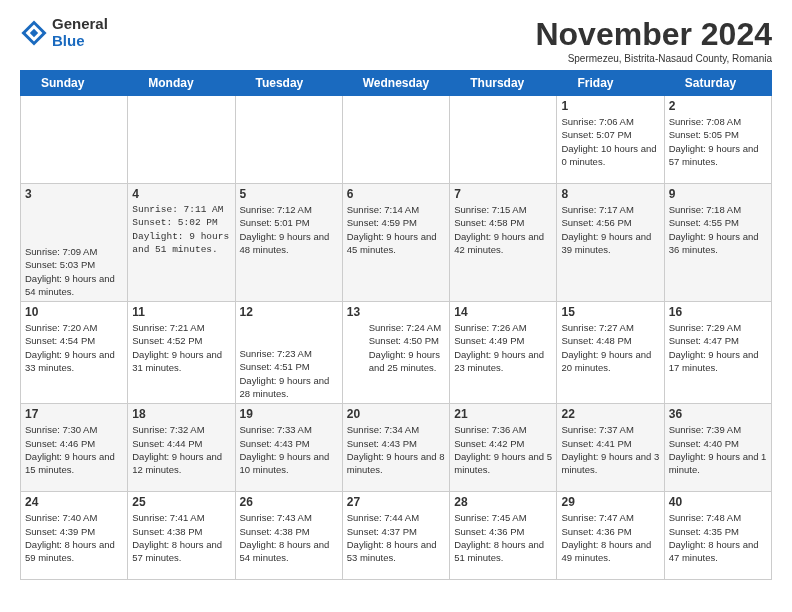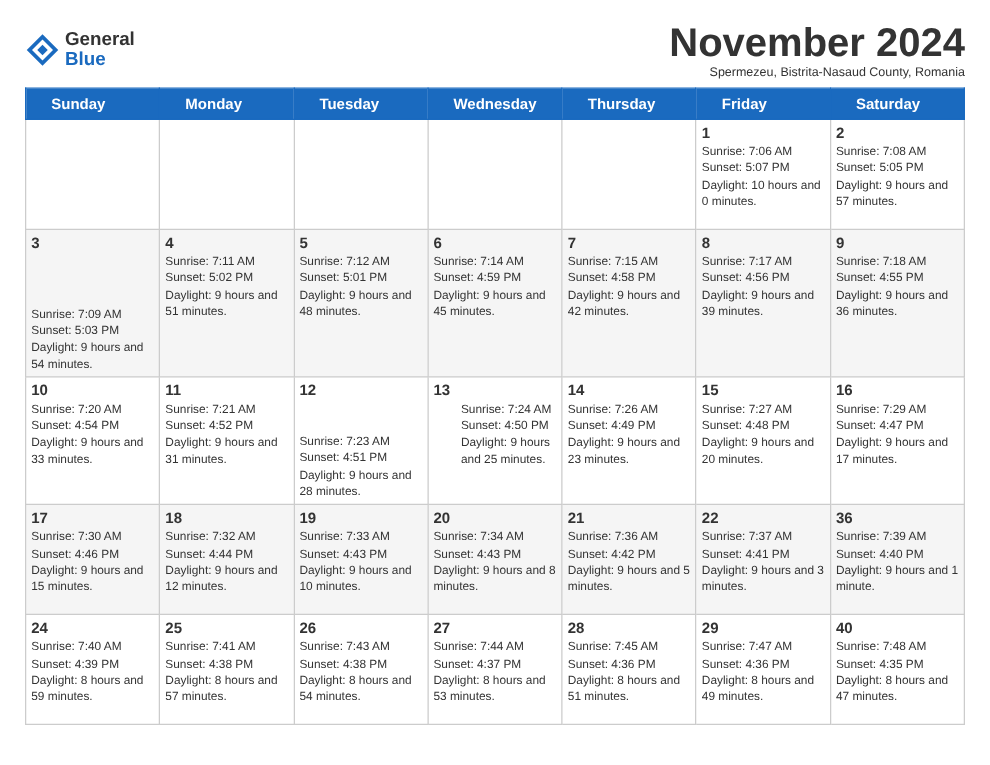--- a/index.html
+++ b/index.html
@@ -9,21 +9,21 @@
       width: 792px;
       height: 612px;
       overflow: hidden;
     }
     .page {
       width: 792px;
       padding: 16px 20px 10px 20px;
     }
     .header-top {
       display: flex;
-      align-items: center;
+      align-items: flex-start;
       justify-content: space-between;
       margin-bottom: 4px;
     }
     .logo {
       display: flex;
       align-items: center;
       gap: 0;
     }
     .logo-text {
       display: flex;
@@ -156,21 +156,21 @@
         </tr>
         <tr>
           <td>
             <span class="day-number">3</span>
             <div class="day-info" style="white-space: pre-line; margin-top: 44px;">Sunrise: 7:09 AM
 Sunset: 5:03 PM
 Daylight: 9 hours and 54 minutes.</div>
           </td>
           <td>
             <span class="day-number">4</span>
-            <div class="day-info" style="white-space: pre-line;">Sunrise: 7:11 AM
+            <div class="day-info" style="white-space: pre-line; font-family: Liberation Mono, monospace;">Sunrise: 7:11 AM
 Sunset: 5:02 PM
 Daylight: 9 hours and 51 minutes.</div>
           </td>
           <td>
             <span class="day-number">5</span>
             <div class="day-info" style="white-space: pre-line;">Sunrise: 7:12 AM
 Sunset: 5:01 PM
 Daylight: 9 hours and 48 minutes.</div>
           </td>
           <td>

